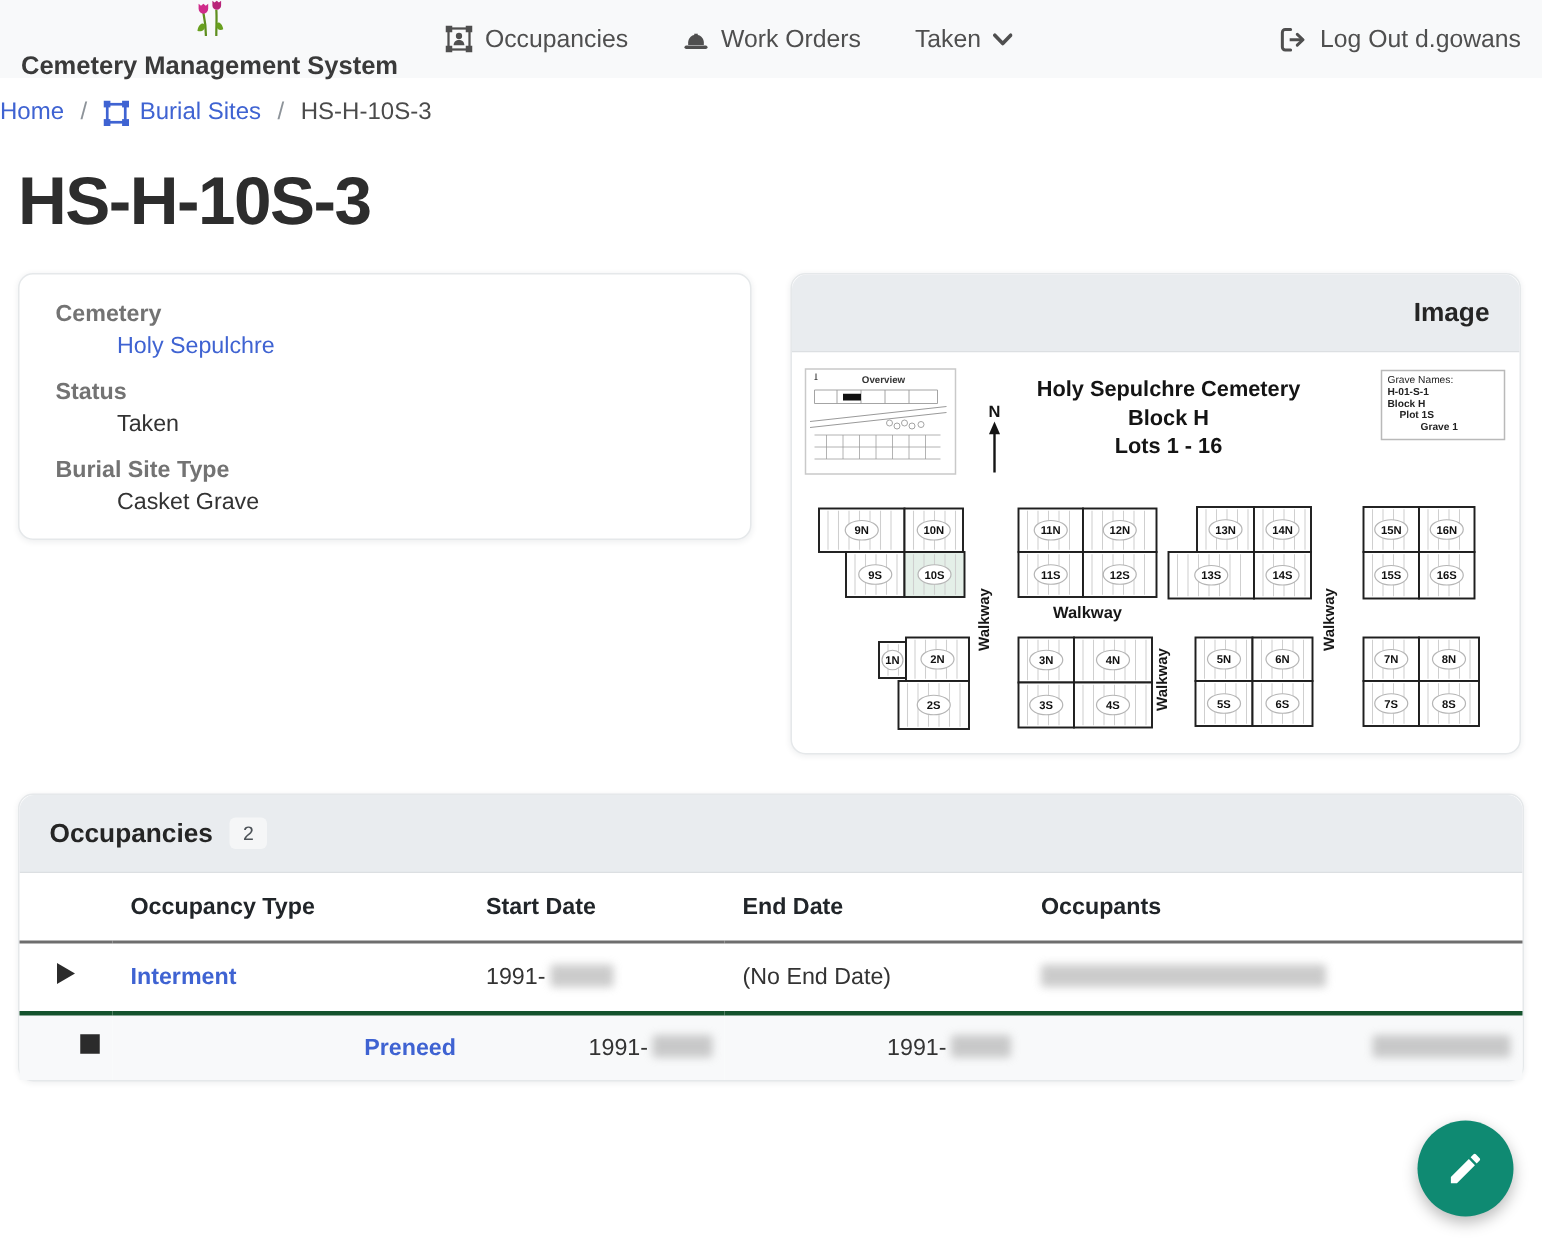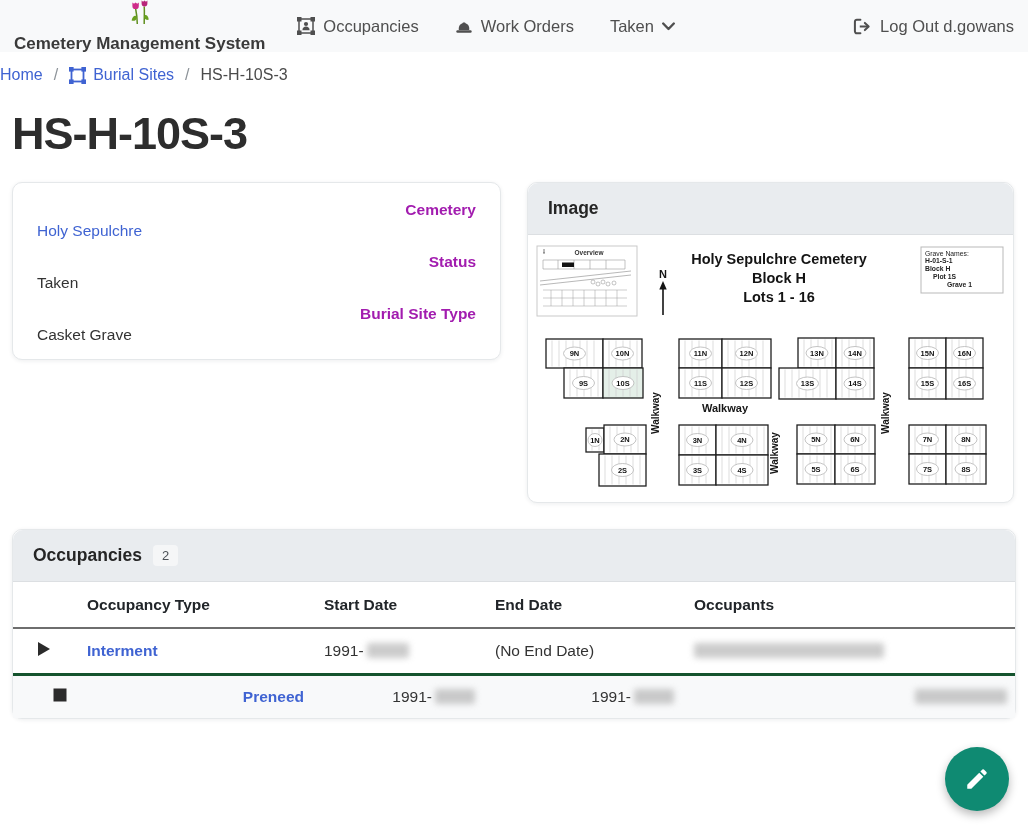--- a/index.html
+++ b/index.html
@@ -21,24 +21,24 @@
   .crumb-link { color:#3f63d2; text-decoration:none; display:flex; align-items:center; gap:7px; cursor:pointer; }
   .crumb-sep { color:#8d9399; }
   .crumb-current { color:#4b4b4b; }
   
   h1.page-title { margin:16px 12px 22px 12px; font-size:45px; line-height:52px; letter-spacing:-1px; color:#2d2d2d; font-weight:bold; }
   
   .cards-row { display:flex; gap:26px; padding:0 12px; align-items:flex-start; }
   .card { background:#fff; border:1px solid #e5e8ea; border-radius:10px; box-shadow:0 1px 4px rgba(25,35,45,.08); }
   .details-card { width:489px; height:178px; padding:18px 24px; }
   .field { margin-bottom:13px; }
-  .field-label { font-weight:bold; font-size:15.5px; color:#a21caf; margin-bottom:3px;text-align:right; }
-  .field-value { font-size:15.5px; color:#333; }
+  .field-label { font-weight:bold; font-size:15.5px; color:#737373; margin-bottom:3px; }
+  .field-value { font-size:15.5px; color:#333;margin-left:41px; }
   a.value-link { color:#3f63d2; text-decoration:none; cursor:pointer; }
-  .image-card { width:487px; }
+  .image-card { width:487px;text-align:right; }
   .card-header { background:#e9ecef; border-bottom:1px solid #dcdfe2; border-radius:10px 10px 0 0; padding:15px 20px; font-size:17.5px; font-weight:bold; color:#252525; }
   .image-body { padding:5px 3px 4px 3px; }
   #site-map { display:block; width:479px; height:258px; }
   
   .occ-card { margin:26px 12px 0 12px; width:1004px; }
   .occ-header { display:flex; align-items:center; gap:11px; }
   .badge { background:#f5f6f7; border-radius:4px; padding:3px 9px; font-size:13px; font-weight:normal; color:#4c5257; }
   table.occ-table { width:100%; border-collapse:collapse; font-size:15.5px; color:#333; }
   .occ-table thead th { text-align:left; font-weight:bold; color:#212529; padding:14px 8px 13px 12px; border-bottom:2px solid #6e6e6e; }
   .occ-table tbody td { padding:12px 8px 12px 12px; border-bottom:3px solid #14532d; }

